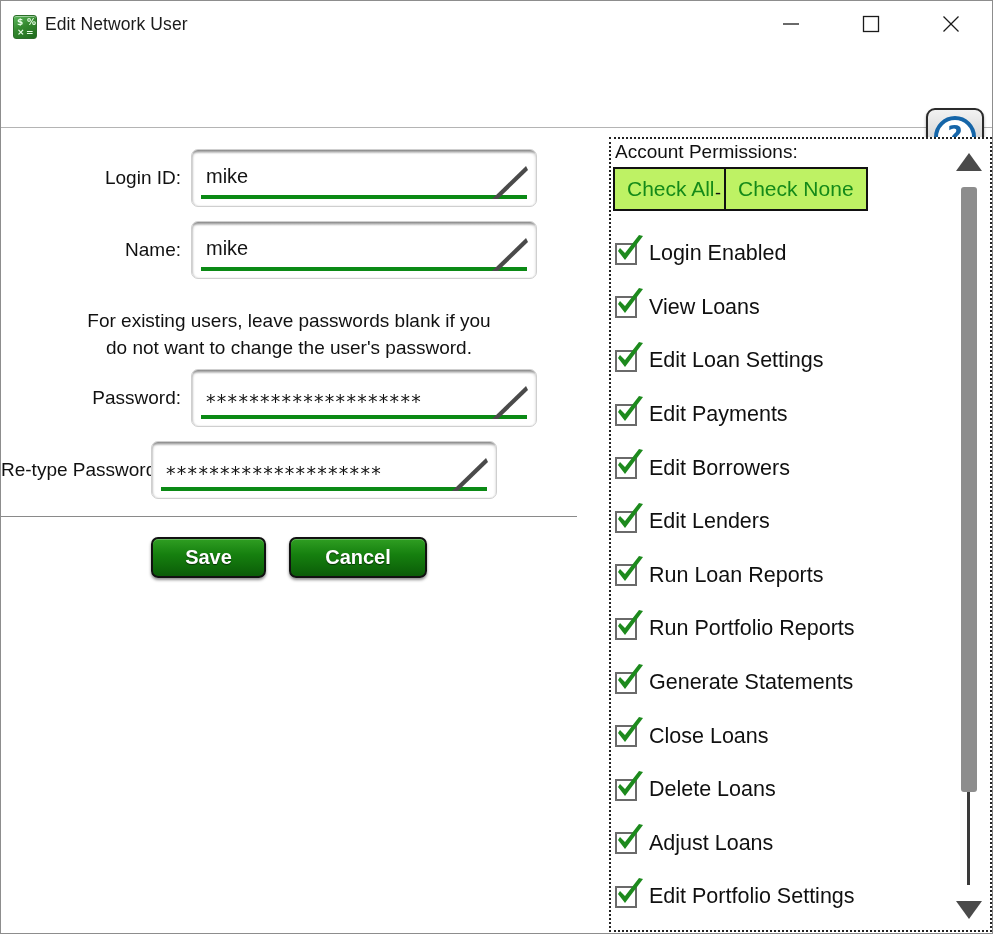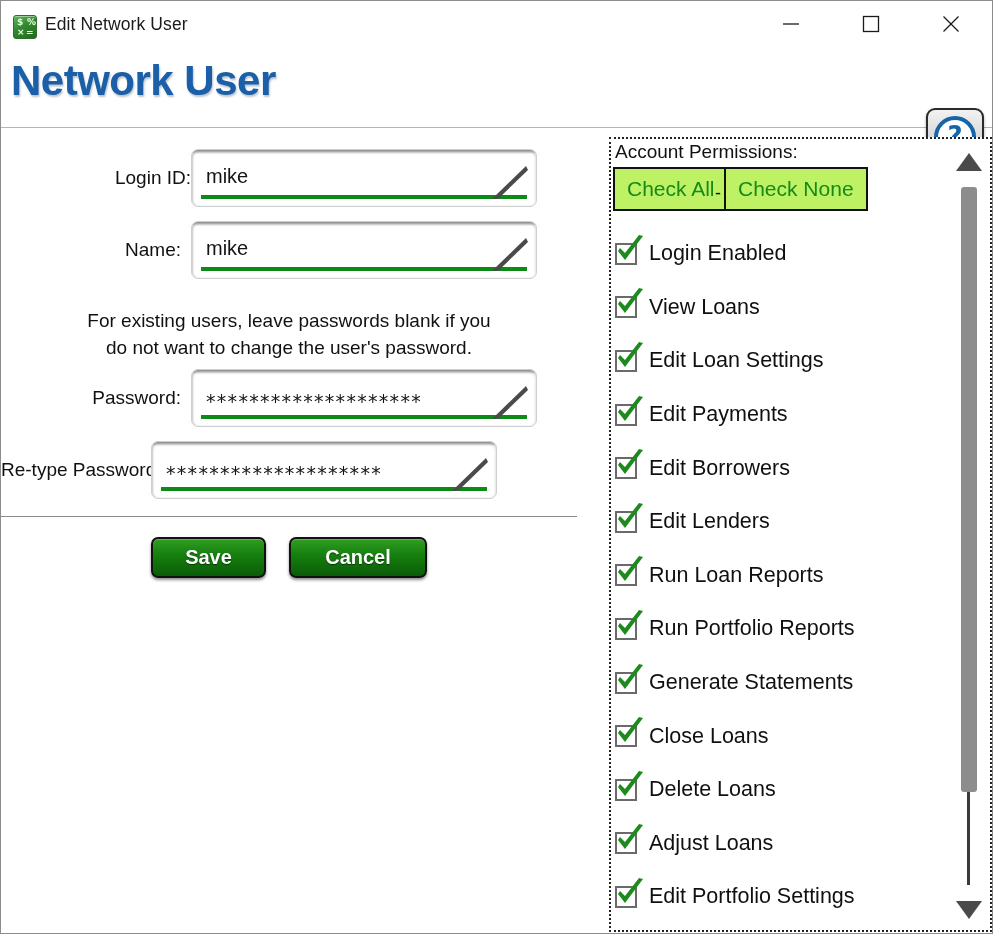--- a/index.html
+++ b/index.html
@@ -350,30 +350,29 @@
     </div>
     <div class="wctl" id="btn-close">
       <svg width="18" height="18" viewBox="0 0 18 18">
         <line x1="1.5" y1="1.5" x2="16.5" y2="16.5" stroke="#1a1a1a" stroke-width="1.3"></line>
         <line x1="16.5" y1="1.5" x2="1.5" y2="16.5" stroke="#1a1a1a" stroke-width="1.3"></line>
       </svg>
     </div>
   </div>
 
   <div id="header">
-    <div id="page-title">Network User</div>
     <div id="help-button">
       <div class="qmark">?</div>
     </div>
   </div>
 
   <div id="left-pane">
 
     <div class="field-row" style="left:0px; top:20px; width:556px;">
-      <div class="field-label" style="width:190px; ">Login ID:</div>
+      <div class="field-label" style="width:190px; padding-right:10px;">Login ID:</div>
       <div class="tbox" style="width:346px; height:58px;">
         <span class="val">mike</span>
         <span class="green-underline"></span>
         <span class="wedge">
           <svg width="36" height="33" viewBox="0 0 36 33">
               <polygon points="34,0 36,4 6,33 0,33" fill="#4a4a4a"></polygon>
             </svg>
         </span>
       </div>
     </div>

